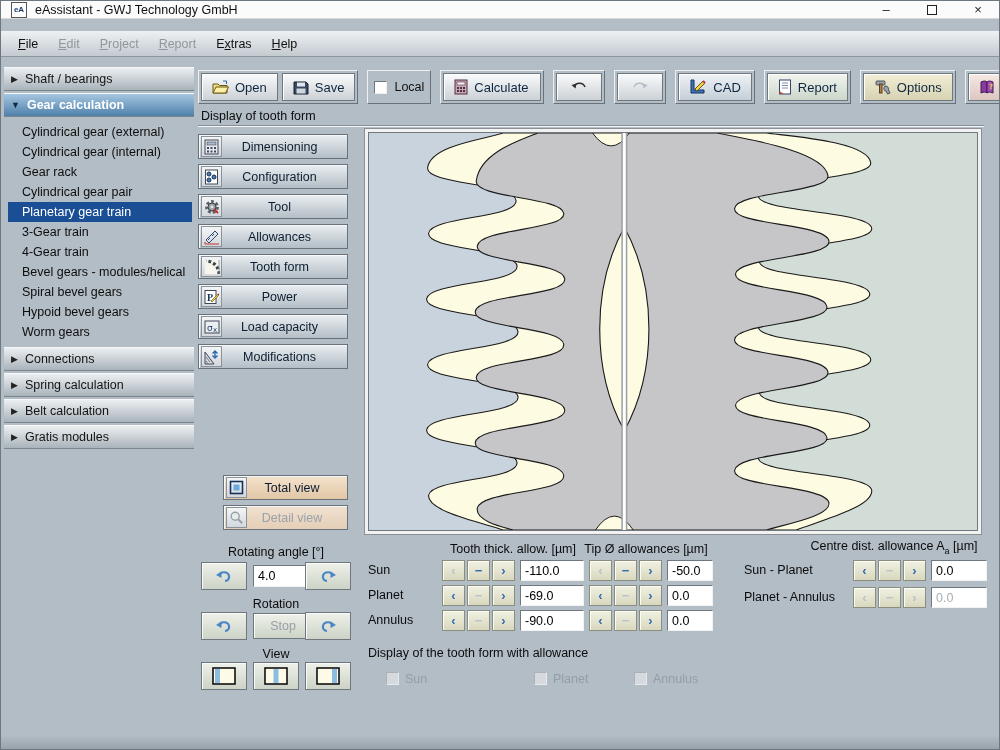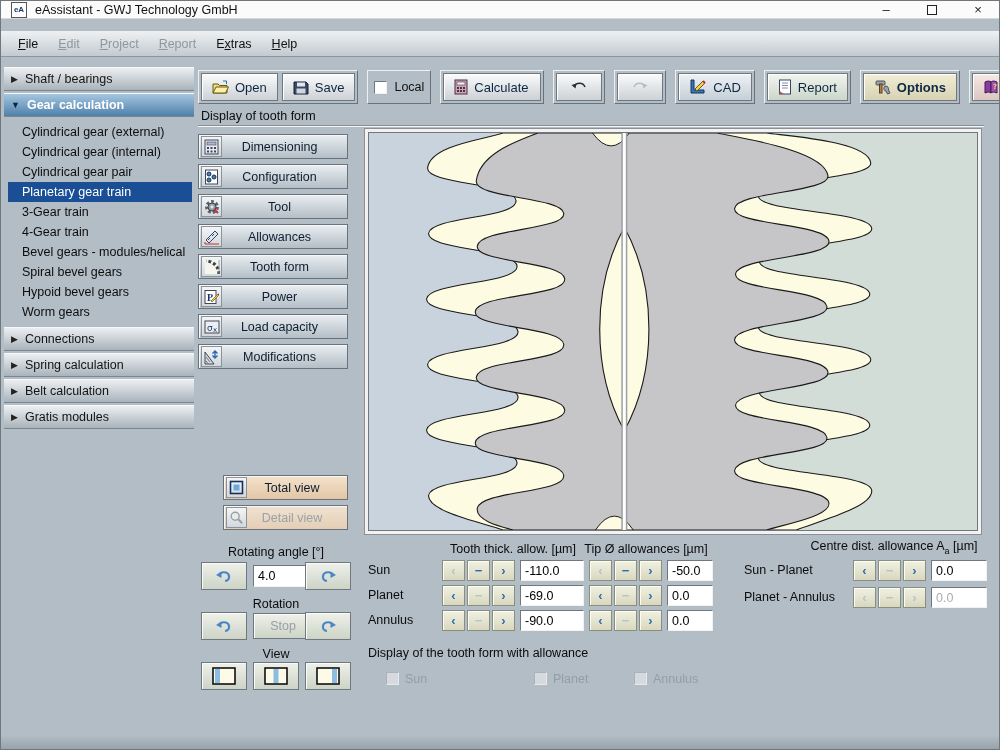--- a/index.html
+++ b/index.html
@@ -29,21 +29,21 @@
   .navitems { padding:3px 0 5px 0; }
   .navitem { height:20px; display:flex; align-items:center; padding-left:18px; color:#0d0d0d; }
   .navitem.sel { background:#1a4f96; color:#fff; font-weight:normal; margin:0 2px 0 4px; padding-left:14px; }
 
   
   .toolbar { position:absolute; left:197px; top:67px; width:786px; height:38px; display:flex; align-items:center; gap:9px; }
   .tbgroup { border:1px solid; border-color:#eef0f2 #69717a #69717a #eef0f2; padding:2px; display:flex; gap:4px; align-items:center; height:34px; }
   .tbbtn { height:28px; padding:0 10px; display:flex; align-items:center; gap:6px; background:linear-gradient(#fafbfb,#ccd1d6); border:1px solid #6f777f; box-shadow:inset 1px 1px 0 #fff; color:#0e2742; font-size:13px; }
   .tbbtn.tint-cad   { background:linear-gradient(#eef2f5,#c5cfd7); }
   .tbbtn.tint-rep   { background:linear-gradient(#f1f5ee,#ccd6c9); }
-  .tbbtn.tint-opt   { background:linear-gradient(#f2eed6,#d6d2b2);font-weight:bold; }
+  .tbbtn.tint-opt   { background:linear-gradient(#f2eed6,#d6d2b2); }
   .tbbtn.tint-help  { background:linear-gradient(#f6e9e3,#dcc6c0); }
   .tbbtn.sq { width:46px; justify-content:center; padding:0; }
   .localwrap { display:flex; align-items:center; gap:7px; padding:0 6px; height:34px; border:1px solid; border-color:#eef0f2 #69717a #69717a #eef0f2; }
   .cb { width:13px; height:13px; background:#fff; border:1px solid; border-color:#6f777f #eef0f2 #eef0f2 #6f777f; }
   .cb.dis { background:#d6dade; border-color:#aab2ba #e6eaee #e6eaee #aab2ba; }
 
   
   .paneltitle { position:absolute; left:200px; top:108px; font-size:12.5px; color:#0c0c0c; }
   .etchline { position:absolute; left:197px; top:124px; width:786px; height:2px; border-top:1px solid #868e96; border-bottom:1px solid #f4f6f8; }
 
@@ -102,20 +102,21 @@
     <span class="arr">▶</span>
     <span>Shaft / bearings</span>
   </div>
   <div class="navheader active">
     <span class="arr">▼</span>
     <span>Gear calculation</span>
   </div>
   <div class="navitems">
     <div class="navitem">Cylindrical gear (external)</div>
     <div class="navitem">Cylindrical gear (internal)</div>
+    <div class="navitem">Gear rack</div>
     <div class="navitem">Cylindrical gear pair</div>
     <div class="navitem sel">Planetary gear train</div>
     <div class="navitem">3-Gear train</div>
     <div class="navitem">4-Gear train</div>
     <div class="navitem">Bevel gears - modules/helical</div>
     <div class="navitem">Spiral bevel gears</div>
     <div class="navitem">Hypoid bevel gears</div>
     <div class="navitem">Worm gears</div>
   </div>
   <div class="navheader">

